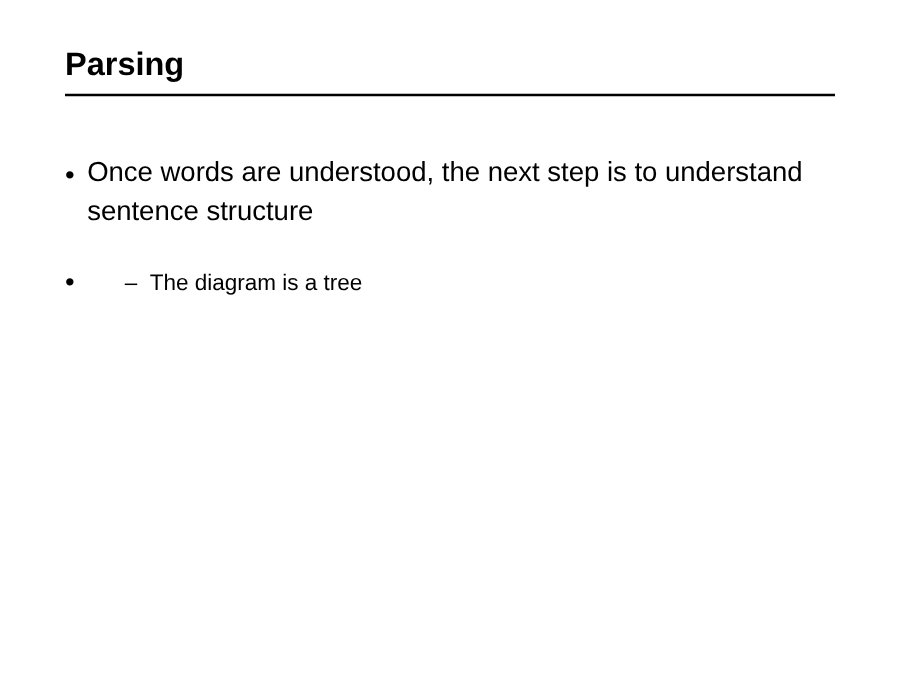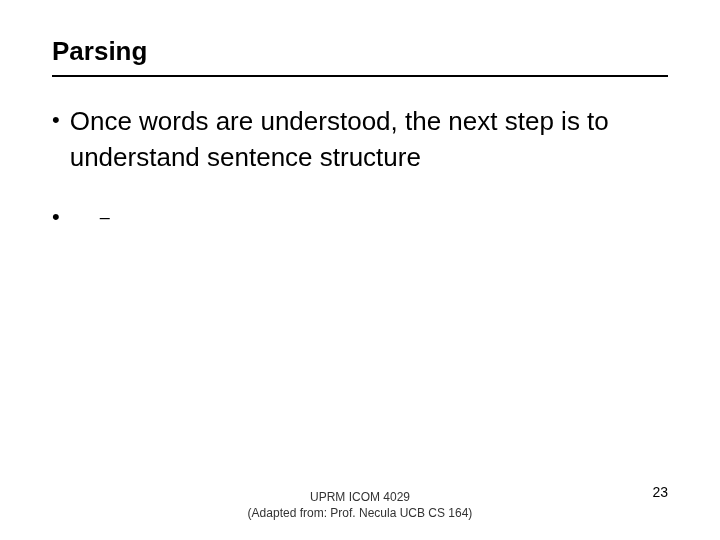--- a/index.html
+++ b/index.html
@@ -1,18 +1,19 @@
 <!DOCTYPE html>
 <html><head>
   <meta charset="utf-8">
   <style>
     * {
       margin: 0;
       padding: 0;
       box-sizing: border-box;
+      gap: 20px;
     }
 
     body {
       width: 720px;
       height: 540px;
       background: #ffffff;
       font-family: Arial, sans-serif;
       overflow: hidden;
       position: relative;
     }
@@ -59,21 +60,21 @@
 
     .bullet-dot {
       font-size: 22px;
       color: #000000;
       line-height: 1.4;
       flex-shrink: 0;
       margin-top: 2px;
     }
 
     .bullet-text {
-      font-size: 26px;
+      font-size: 22px;
       color: #000000;
       line-height: 1.4;
     }
 
     .sub-bullet-item {
       display: flex;
       align-items: flex-start;
       gap: 10px;
       margin-left: 30px;
       margin-top: 4px;
@@ -138,27 +139,21 @@
     <div class="bullet-item">
       <span class="bullet-dot">•</span>
       <span class="bullet-text">Once words are understood, the next step is to understand sentence structure</span>
     </div>
 
     <div class="bullet-item">
       <span class="bullet-dot">•</span>
       <div>
         <div class="sub-bullet-item">
           <span class="sub-bullet-dash">–</span>
+          <span class="sub-bullet-text">The diagram is a tree</span>
         </div>
       </div>
     </div>
 
   </div>
 
-  <div class="footer">
-    <div class="footer-center">
-      <span class="footer-text">UPRM ICOM 4029</span>
-      <span class="footer-text">(Adapted from: Prof. Necula  UCB CS 164)</span>
-    </div>
-    <span class="footer-page">23</span>
-  </div>
 
 </div>
 
 </body></html>

